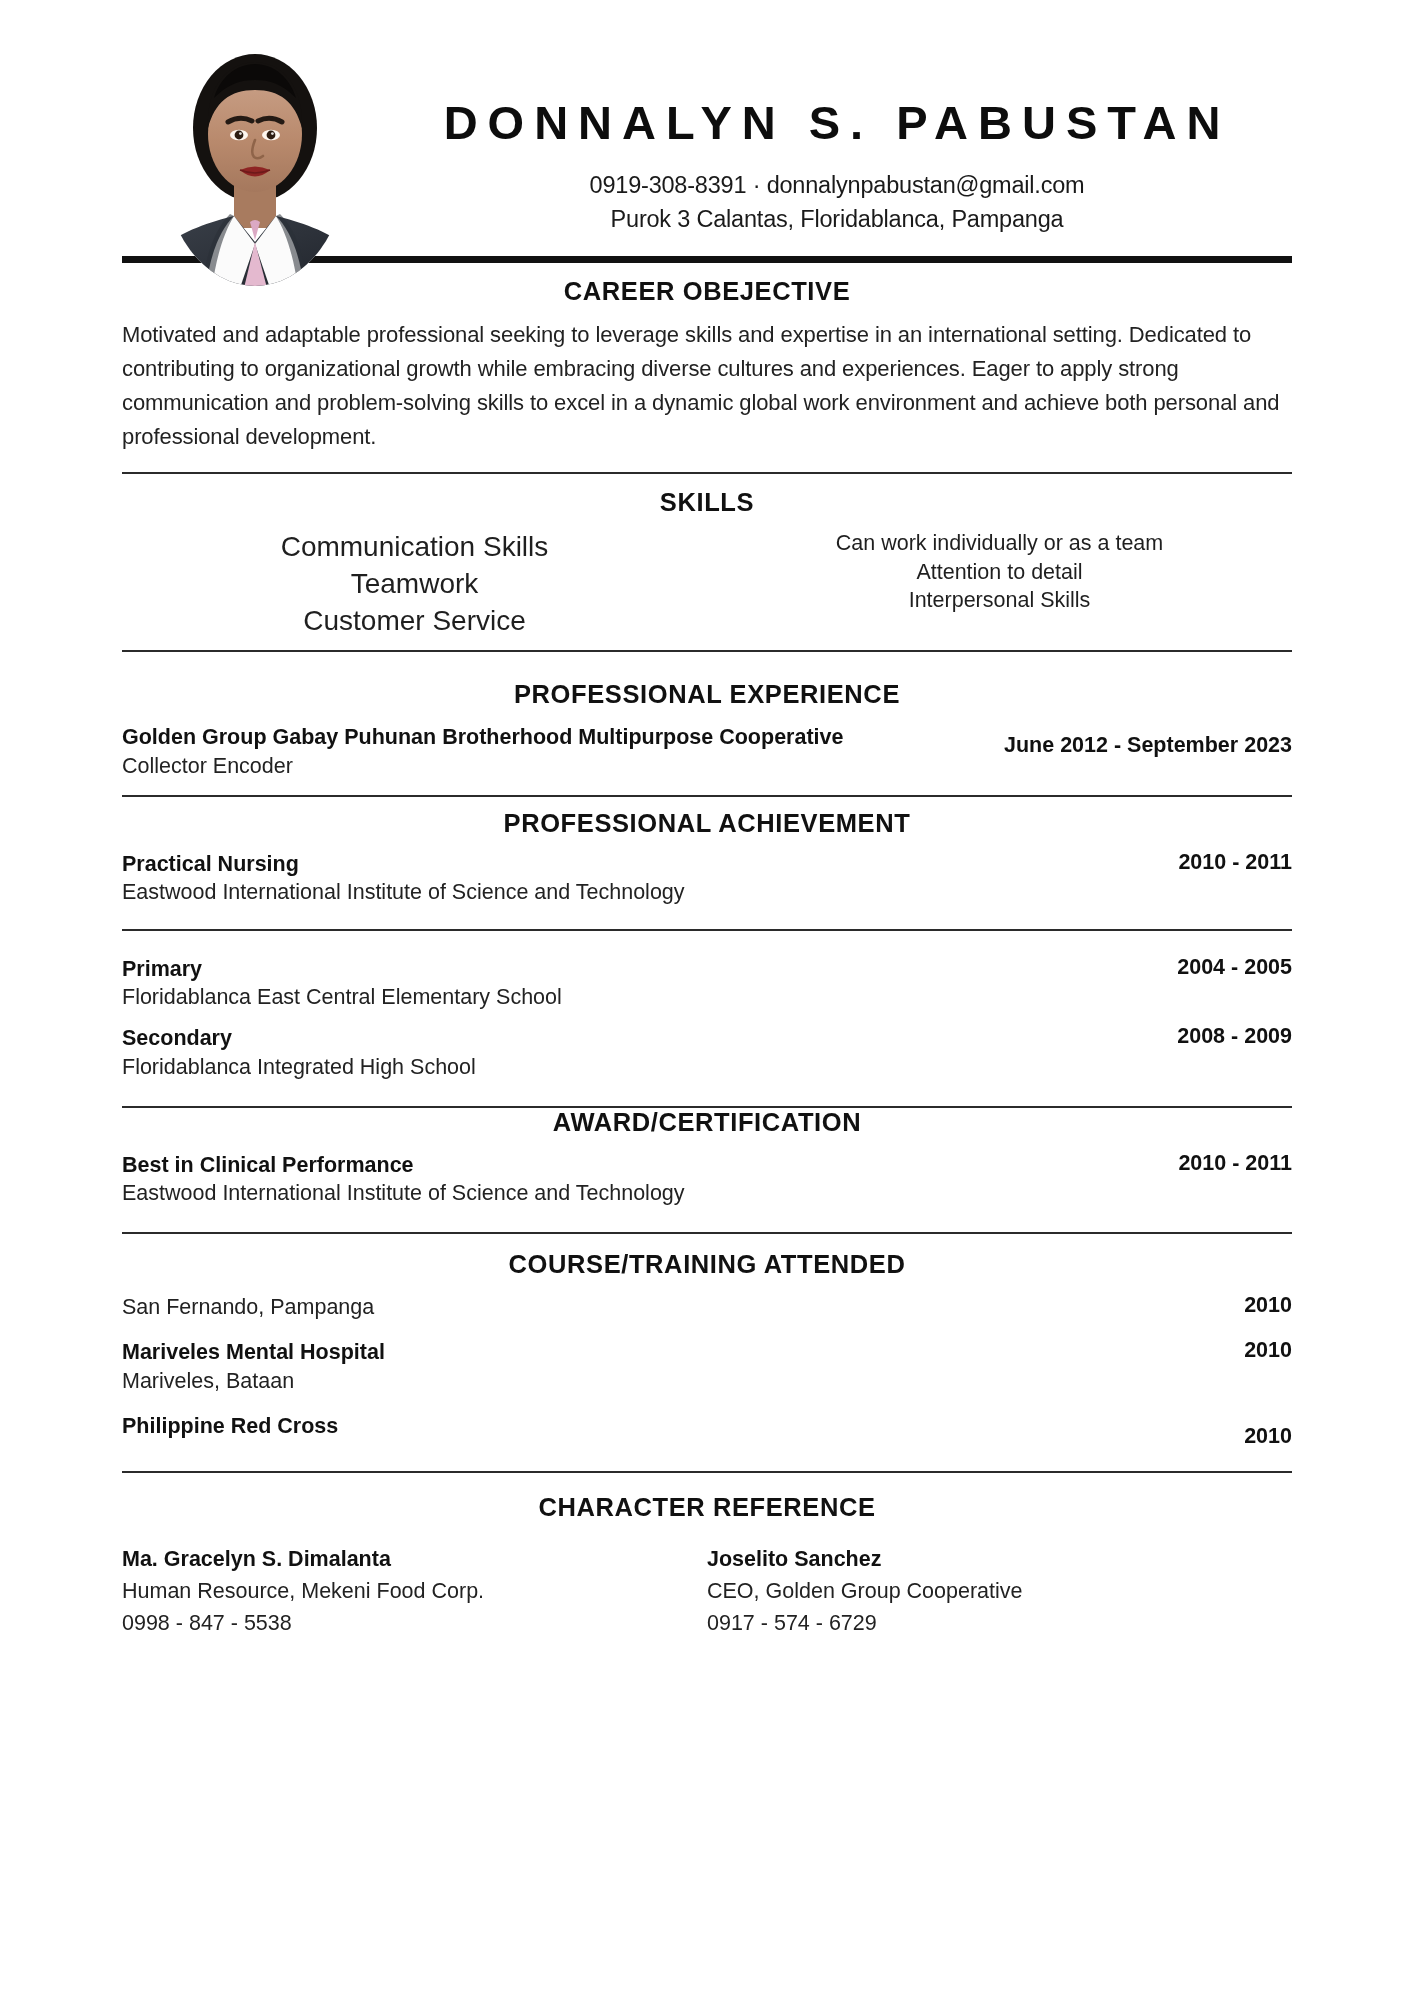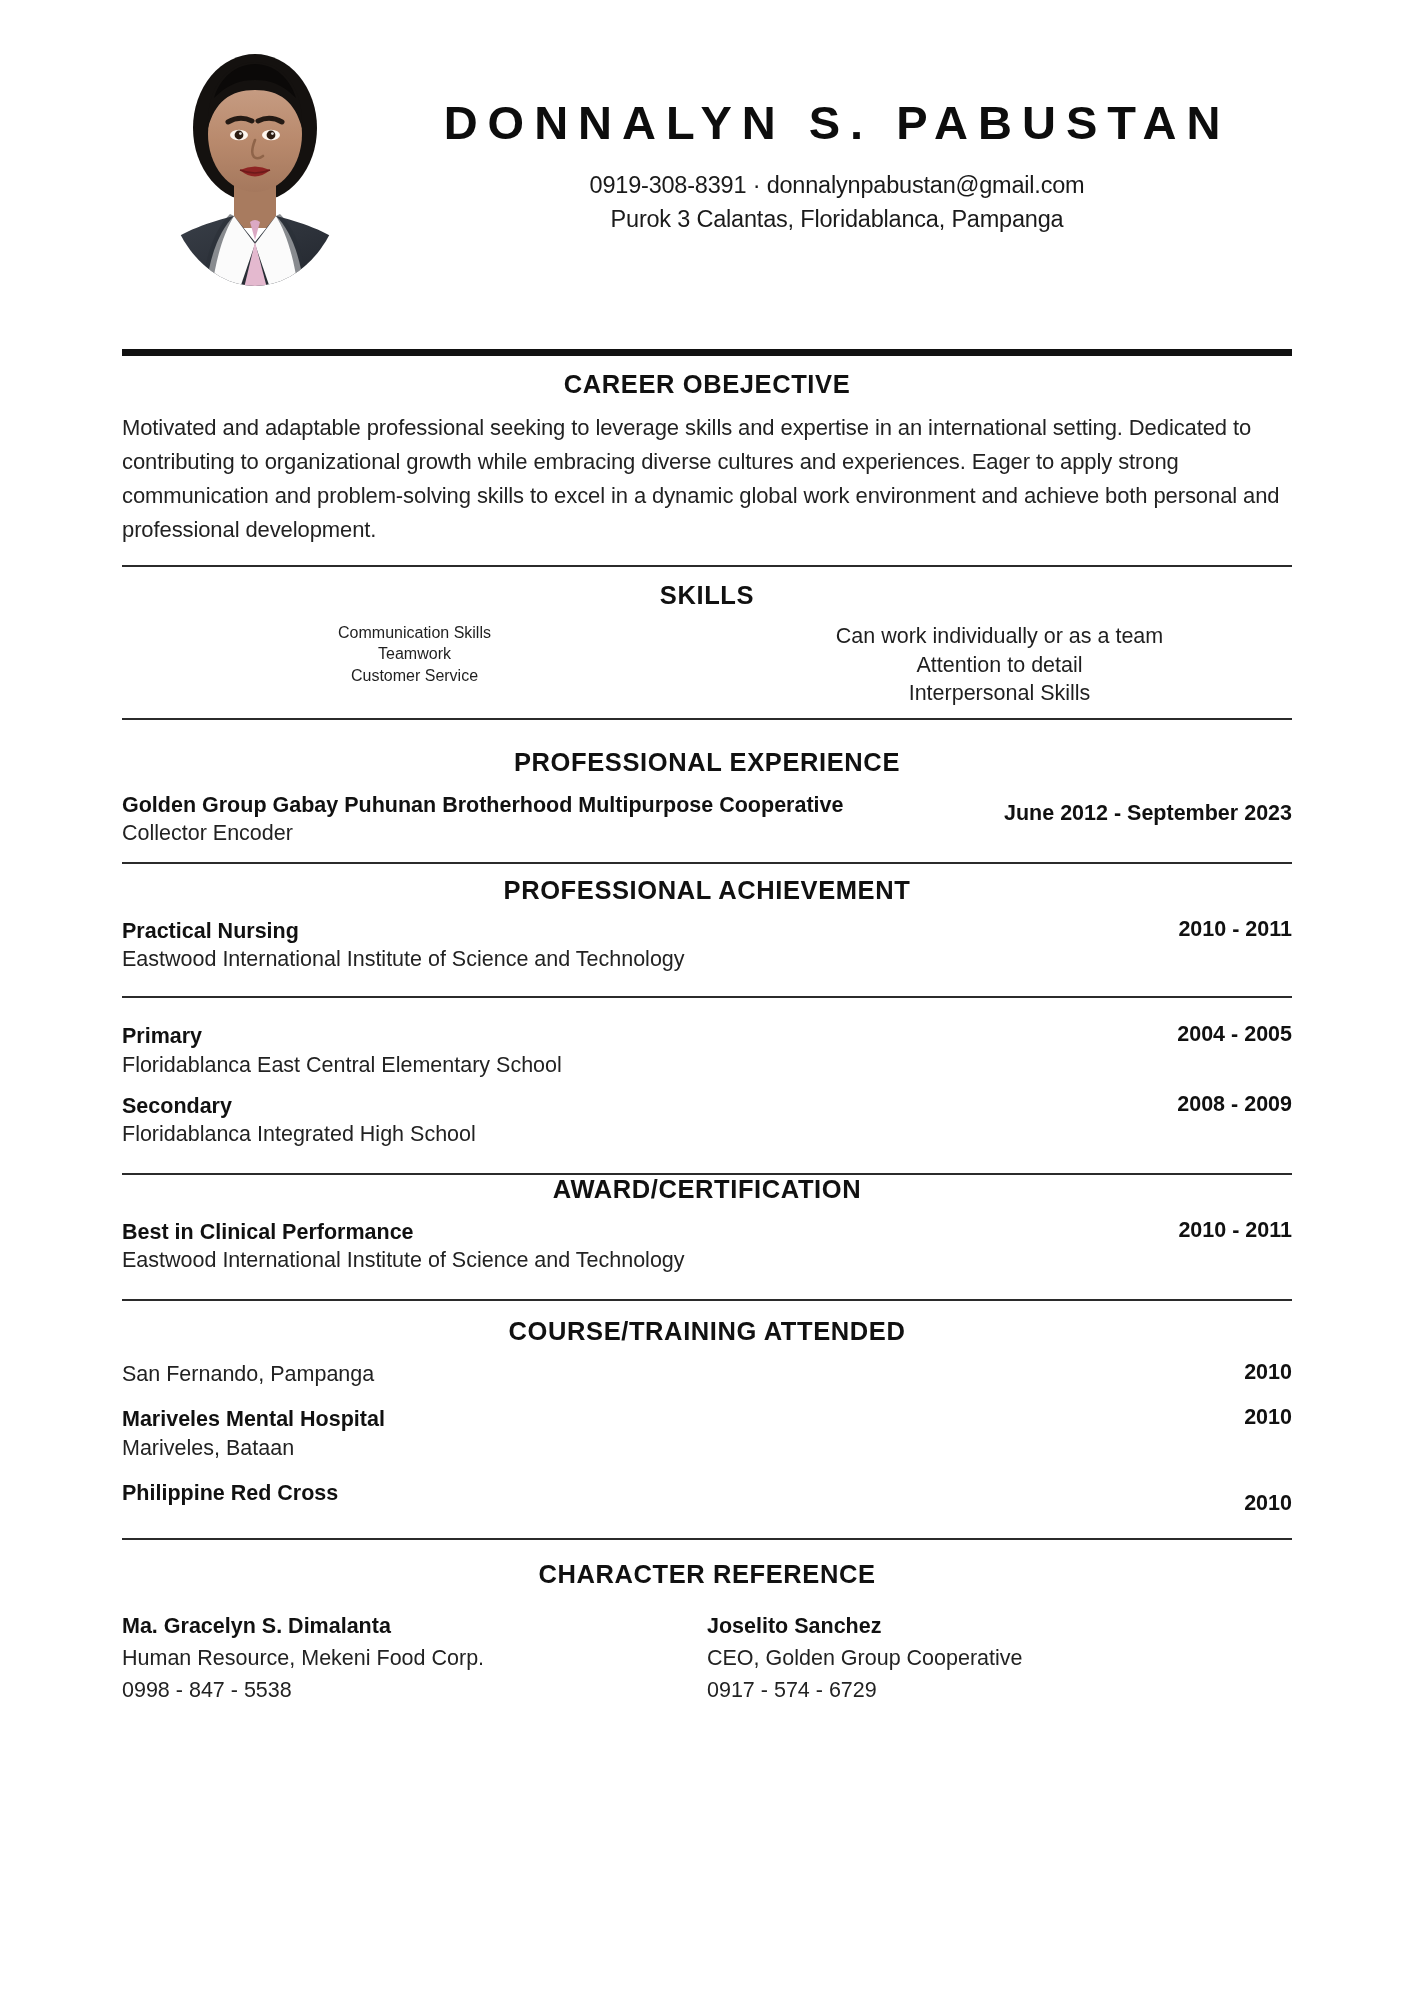--- a/index.html
+++ b/index.html
@@ -21,21 +21,21 @@
     background: #fff;
     box-sizing: border-box;
   }
 
   
   .header {
     position: relative;
     display: flex;
     align-items: flex-start;
     padding: 28px 120px 0 140px;
-    height: 349px;
+    height: 256px;
     box-sizing: border-box;
   }
   .photo-wrap {
     width: 230px;
     flex: 0 0 230px;
     height: 252px;
     position: relative;
     overflow: hidden;
     margin-top: 8px;
   }
@@ -97,21 +97,21 @@
 
   
   .skills-grid {
     display: flex;
     justify-content: space-between;
     align-items: flex-start;
   }
   .skills-col {
     flex: 1 1 33%;
     text-align: center;
-    font-size: 16px;
+    font-size: 28px;
     line-height: 1.32;
     color: #1f1f1f;
   }
   .skills-col.c3 { font-size: 21.5px; }
   .skills-col div { white-space: nowrap; }
 
   
   .entry {
     display: flex;
     justify-content: space-between;

